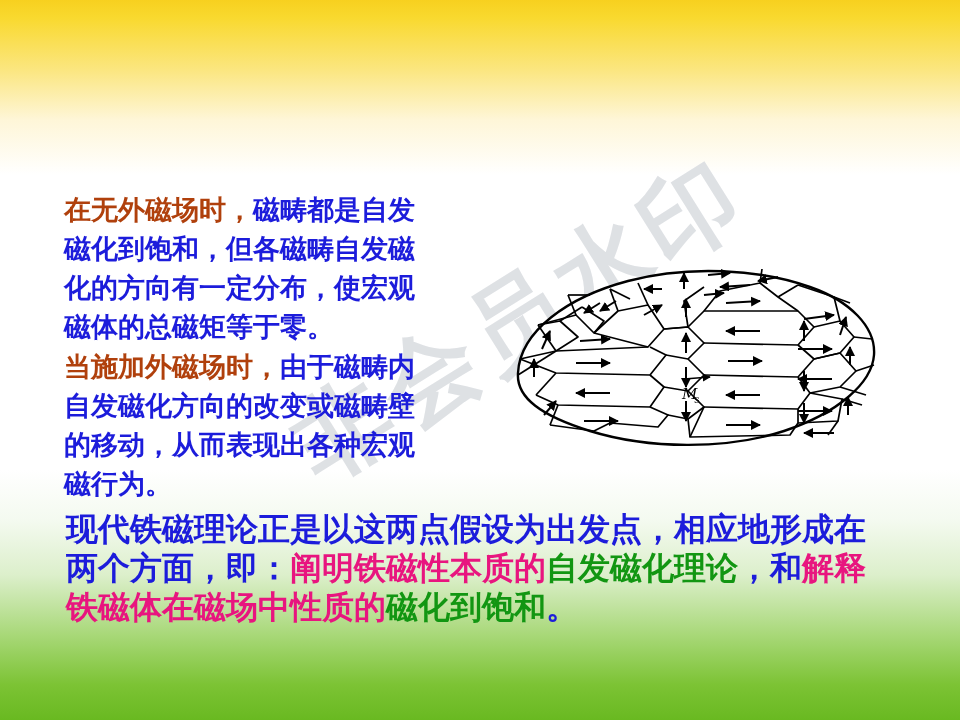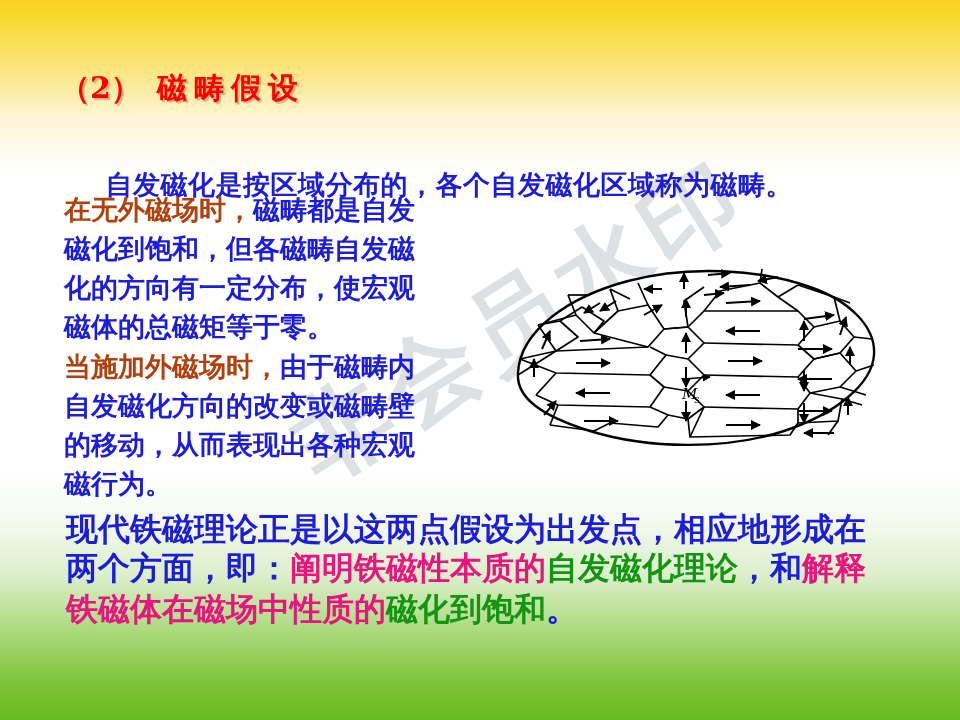--- a/index.html
+++ b/index.html
@@ -115,21 +115,21 @@
   #block-c {
     left: 66px;
     top: 510px;
     width: 890px;
     font-size: 32px;
     line-height: 39px;
   }
 
   .c-blue   { color: #1C1CDB; }
   .c-brown  { color: #B0400C; }
-  .c-pink   { color: #E8157F; font-family: Liberation Mono, monospace; }
+  .c-pink   { color: #E8157F; }
   .c-green  { color: #129612; font-family: Liberation Serif, serif; }
 
   
   #diagram {
     position: absolute;
     left: 498px;
     top: 255px;
     width: 390px;
     height: 200px;
     z-index: 2;
@@ -138,27 +138,21 @@
 </style>
 </head>
 <body>
 
 <div id="slide">
 
   <div id="watermark">
     <div class="wm-text">非会员水印</div>
   </div>
 
-  <div id="title">
-    <span class="num">（2）</span><span class="headword">磁畴假设</span>
-  </div>
-
-  <div class="para" id="lead">
-    <span>自发磁化是按区域分布的，各个自发磁化区域称为磁畴。</span>
-  </div>
+
 
   <div class="para" id="block-a"><span class="c-brown">在无外磁场时，</span><span class="c-blue">磁畴都是自发
 磁化到饱和，但各磁畴自发磁
 化的方向有一定分布，使宏观
 磁体的总磁矩等于零。</span></div>
 
   <div class="para" id="block-b"><span class="c-brown">当施加外磁场时，</span><span class="c-blue">由于磁畴内
 自发磁化方向的改变或磁畴壁
 的移动，从而表现出各种宏观
 磁行为。</span></div>

